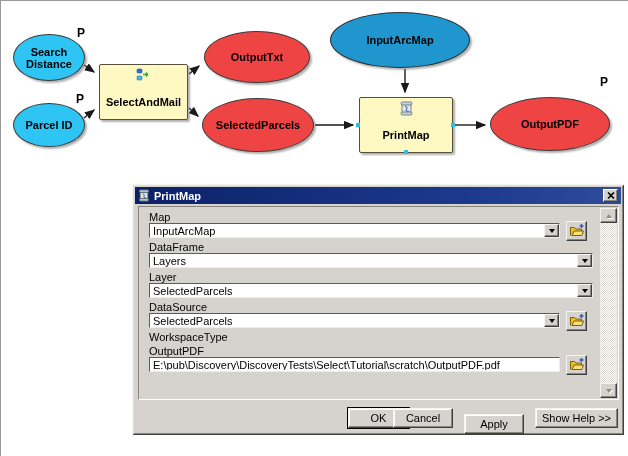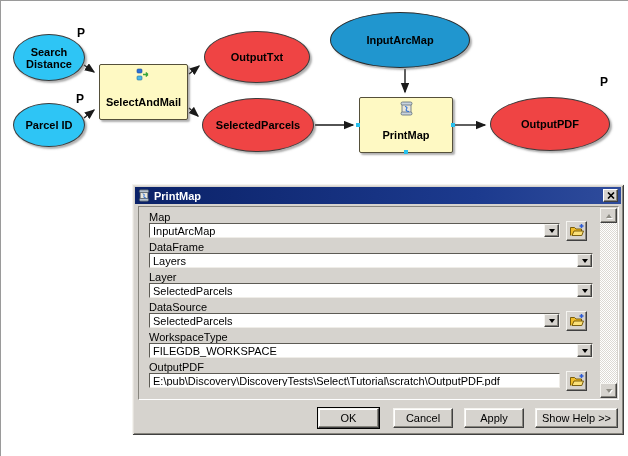--- a/index.html
+++ b/index.html
@@ -70,23 +70,23 @@
            display:flex; align-items:center; justify-content:center; }
   .sbbtn.up { top:0; } .sbbtn.dn { bottom:0; }
   .tri-up-g { width:0; height:0; border-left:3px solid transparent; border-right:3px solid transparent;
               border-bottom:4px solid #8e8c84; filter:drop-shadow(1px 1px 0 #fff); }
   .tri-dn-g { width:0; height:0; border-left:3px solid transparent; border-right:3px solid transparent;
               border-top:4px solid #8e8c84; filter:drop-shadow(1px 1px 0 #fff); }
   .dlgbtn { position:absolute; top:224px; height:20px; background:#d6d3ce;
             border:1px solid; border-color:#f5f4f0 #404040 #404040 #f5f4f0;
             box-shadow: inset -1px -1px 0 #87857e, inset 1px 1px 0 #fff;
             font:11px "Liberation Sans", sans-serif; padding:0; }
-  .dlgbtn.default { outline:1px solid #000; }
+  .dlgbtn.default { outline:1px solid #000;margin-left:30px; }
   .b-ok { left:186px; width:61px; } .b-cancel { left:261px; width:60px; }
-  .b-apply { left:332px; width:60px; } .b-help { left:403px; width:83px; }
+  .b-apply { left:332px; width:60px;margin-top:6px; } .b-help { left:403px; width:83px; }
 </style>
 </head>
 <body>
 
 <div id="stage">
 
   <svg class="wires" width="628" height="175">
     <defs>
       <marker id="ah" markerWidth="9" markerHeight="8" refX="6.5" refY="3" orient="auto">
         <path d="M0,0 L7.5,3 L0,6 Z" fill="#1a1a1a"></path>
@@ -235,28 +235,20 @@
               <path d="M1.5 12.5 V4.5 H5.5 L7 6 H12.5 V8" fill="#f0bd2c" stroke="#6e5200" stroke-width="0.9"></path>
               <path d="M3 12.5 L5 8 H14.5 L12.8 12.5 Z" fill="#fbe178" stroke="#6e5200" stroke-width="0.9"></path>
               <path d="M12.5 1 V5 M10.5 3 H14.5" stroke="#2b5bd7" stroke-width="1.5"></path>
             </svg>
           </button>
         </div>
       </div>
 
       <div class="field">
         <div class="flabel">WorkspaceType</div>
-        <div class="frow">
-          <div class="box full">
-            <div class="val">FILEGDB_WORKSPACE</div>
-            <div class="combo-arrow">
-                <i class="tri-dn"></i>
-              </div>
-          </div>
-        </div>
       </div>
 
       <div class="field">
         <div class="flabel">OutputPDF</div>
         <div class="frow">
           <div class="box short textbox">
             <input type="text" value="E:\pub\Discovery\DiscoveryTests\Select\Tutorial\scratch\OutputPDF.pdf" style="">
           </div>
           <button class="browse">
             <svg width="16" height="16" viewBox="0 0 16 16">

